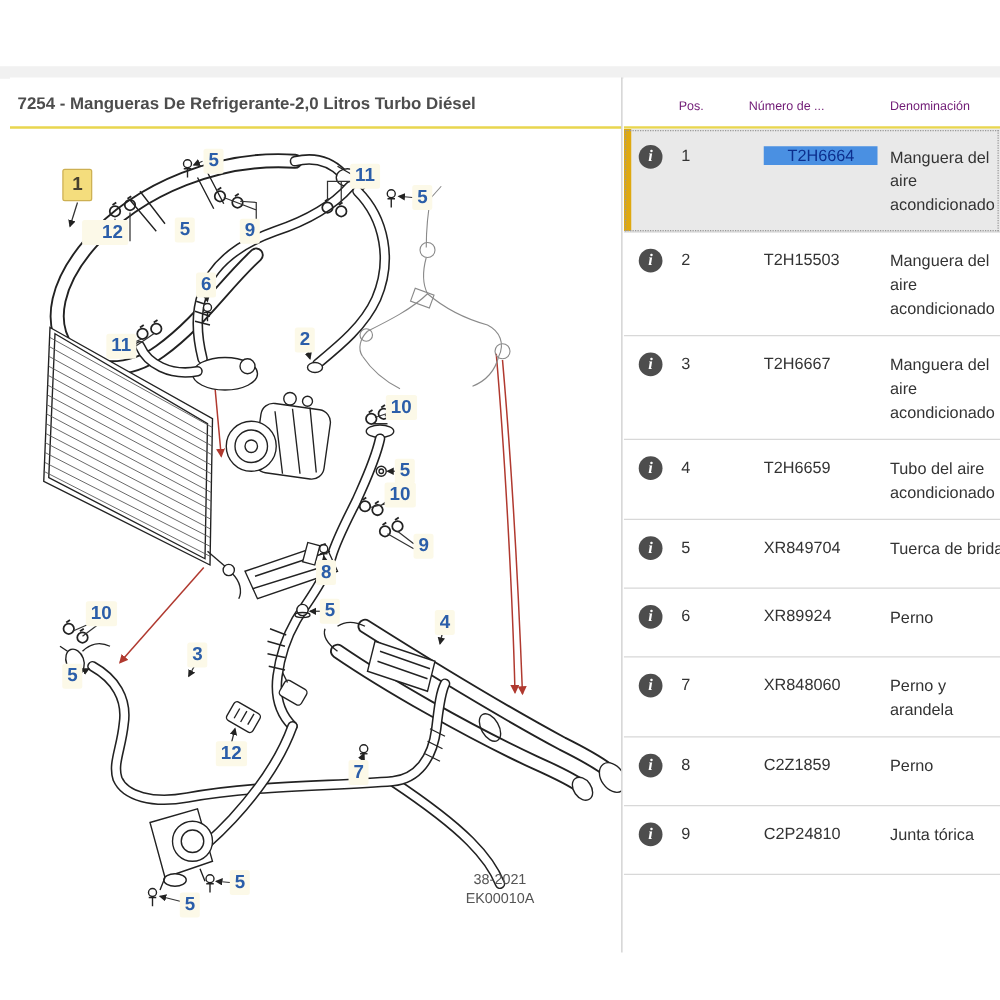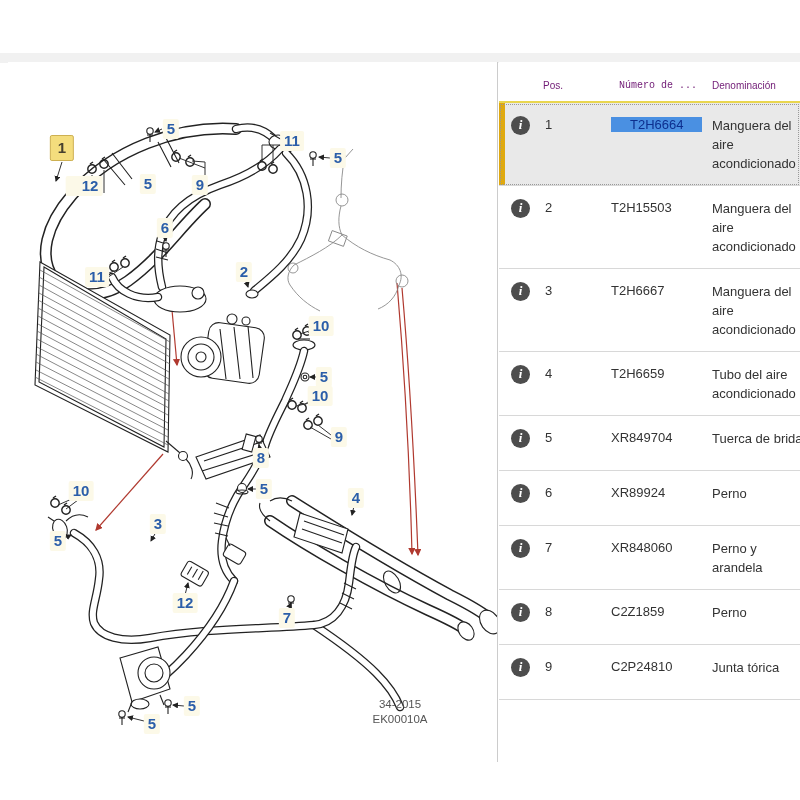--- a/index.html
+++ b/index.html
@@ -8,21 +8,21 @@
   }
   *{margin:0;padding:0;box-sizing:border-box;}
   body{width:800px;height:800px;background:#fff;font-family:"Liberation Sans","DejaVu Sans",sans-serif;overflow:hidden;position:relative;}
   .topstrip{position:absolute;left:0;top:53px;width:800px;height:10px;background:#f1f1f1;}
   .left-panel{position:absolute;left:8px;top:62px;width:489px;height:738px;background:#fff;}
   .right-panel{position:absolute;left:499px;top:62px;width:301px;height:738px;background:#fff;overflow:hidden;}
   .divider{position:absolute;left:497px;top:62px;width:1px;height:700px;background:#ccc;}
   .panel-title{height:41px;line-height:41px;padding-left:6px;font-size:13.5px;font-weight:bold;color:#4d4d4d;white-space:nowrap;border-bottom:2px solid var(--rule);}
   .thead{position:relative;height:41px;border-bottom:2px solid var(--rule);font-size:10px;color:#701a75;}
   .thead span{position:absolute;top:18px;white-space:nowrap;}
-  .th-pos{left:44px;} .th-num{left:120px;font-family:Liberation Mono, monospace;} .th-den{left:213px;}
+  .th-pos{left:44px;} .th-num{left:100px;} .th-den{left:213px;}
   .trow{position:relative;border-bottom:1px solid #d8d8d8;min-height:55px;padding:13px 0 12px;font-size:13px;color:#333;}
   .trow.selected{background:#e9e9e9;box-shadow:inset 6px 0 0 var(--gold);outline:1px dotted #999;outline-offset:-2px;}
   .info{position:absolute;left:12px;top:13px;width:19px;height:19px;border-radius:50%;background:var(--infobg);color:#fff;font-style:italic;font-weight:bold;font-family:"Liberation Serif","DejaVu Serif",serif;font-size:13px;text-align:center;line-height:18px;}
   .pos{position:absolute;left:46px;top:14px;}
   .num{position:absolute;left:112px;top:14px;white-space:nowrap;}
   .sel-hl{background:var(--selbg);color:var(--seltext);padding:0 19px;}
   .den{display:block;margin-left:213px;width:94px;line-height:19px;}
   .diagram{position:absolute;left:0;top:43px;width:489px;height:695px;}
   .diagram svg{position:absolute;left:0;top:0;}
   .callout{position:absolute;transform:translate(-50%,-50%);color:var(--blue);font-weight:bold;font-size:15px;background:#fcf9e8;padding:1px 4px;border-radius:2px;line-height:18px;cursor:pointer;}
@@ -41,20 +41,21 @@
   .ld{stroke:#333;stroke-width:1;fill:none;marker-end:url(#ah);}
   .ldp{stroke:#333;stroke-width:1;fill:none;}
   .red{stroke:var(--red);stroke-width:1.2;fill:none;marker-end:url(#rah);}
 </style>
 </head>
 <body>
 
 <div class="topstrip"></div>
 
 <div class="left-panel">
+  <div class="panel-title">7254 - Mangueras De Refrigerante-2,0 Litros Turbo Diésel</div>
   <div class="diagram">
     <svg width="489" height="660" viewBox="0 0 489 660">
       <defs>
         <marker id="ah" markerWidth="7" markerHeight="7" refX="5" refY="3" orient="auto">
             <path d="M0,0L6,3L0,6z" fill="#222"></path>
           </marker>
         <marker id="rah" markerWidth="7" markerHeight="7" refX="5" refY="3" orient="auto">
             <path d="M0,0L6,3L0,6z" fill="#b0392f"></path>
           </marker>
         <g id="clip">
@@ -248,21 +249,21 @@
         <div class="callout" style="left: 73px; top: 386px;">10</div>
         <div class="callout" style="left: 150px; top: 419px;">3</div>
         <div class="callout" style="left: 348px; top: 393px;">4</div>
         <div class="callout" style="left: 50px; top: 436px;">5</div>
         <div class="callout" style="left: 177px; top: 498px;">12</div>
         <div class="callout" style="left: 279px; top: 513px;">7</div>
         <div class="callout" style="left: 184px; top: 601px;">5</div>
         <div class="callout" style="left: 144px; top: 619px;">5</div>
       </div>
     <div class="footnote">
-      <div>34-2015</div>
+      <div>38-2021</div>
       <div>EK00010A</div>
     </div>
   </div>
 </div>
 
 <div class="divider"></div>
 
 <div class="right-panel">
   <div class="thead">
     <span class="th-pos">Pos.</span>

